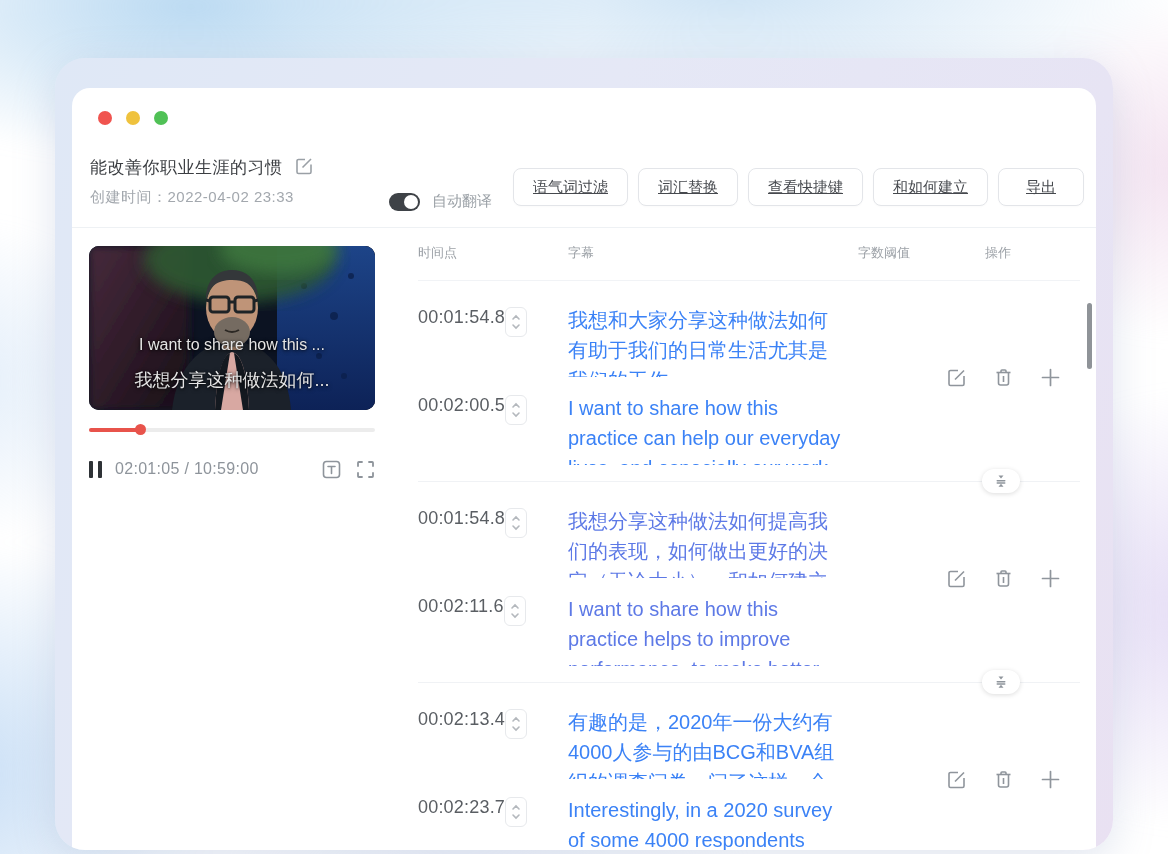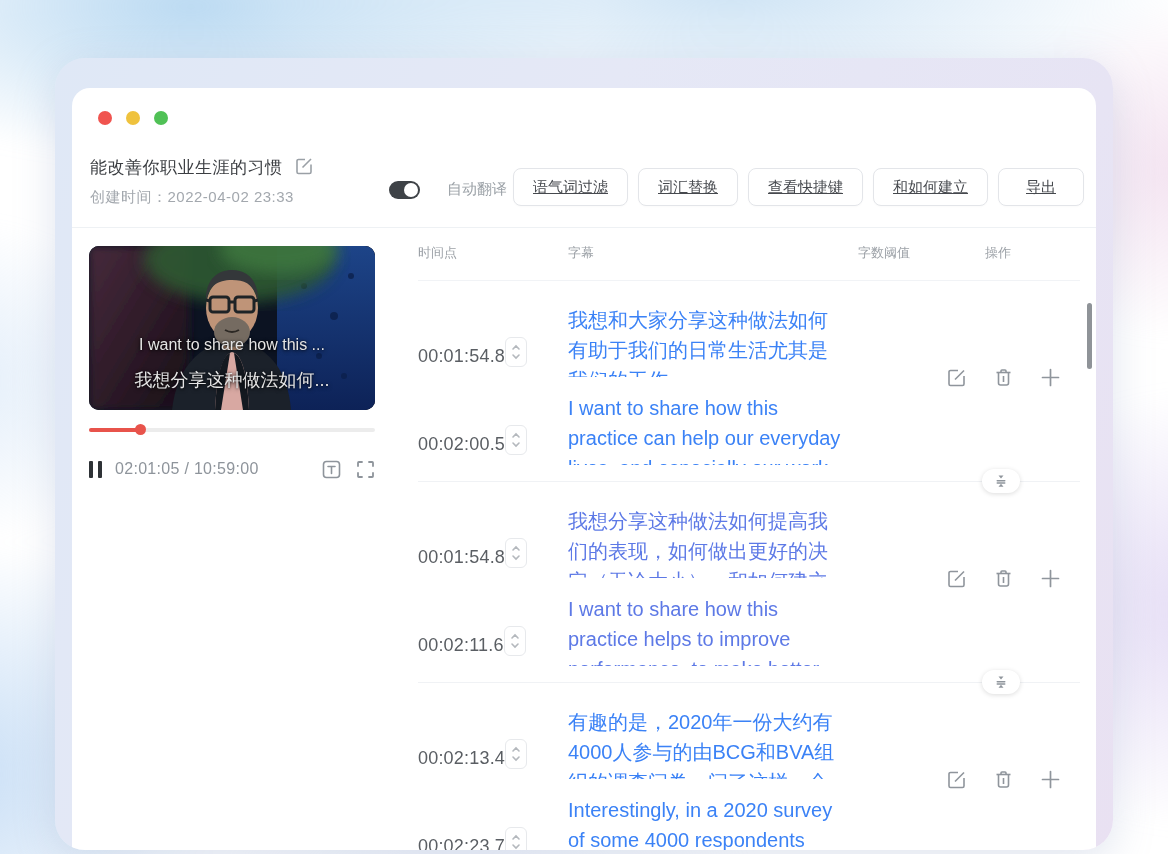--- a/index.html
+++ b/index.html
@@ -27,21 +27,21 @@
   
   .lights{position:absolute;left:26px;top:23px;display:flex;gap:14px;}
   .light{width:14px;height:14px;border-radius:50%;}
   .light.r{background:#f0544f}.light.y{background:#efc23d}.light.g{background:#50c156}
 
   
   .doc-title{position:absolute;left:18px;top:68px;font-size:17px;color:#3b3e42;letter-spacing:.5px;}
   .title-edit{position:absolute;left:222px;top:68px;width:20px;height:20px;color:#9aa0a6;cursor:pointer;}
   .created{position:absolute;left:18px;top:100px;font-size:15px;color:#a3a8ae;letter-spacing:.5px;}
 
-  .toggle-wrap{position:absolute;left:317px;top:92px;display:flex;align-items:center;gap:27px;}
+  .toggle-wrap{position:absolute;left:317px;top:104px;display:flex;align-items:center;gap:12px;}
   .toggle{width:31px;height:18px;border-radius:10px;background:#3e4247;position:relative;cursor:pointer;}
   .toggle .knob{position:absolute;right:2px;top:2px;width:14px;height:14px;border-radius:50%;background:#fff;}
   .toggle-label{font-size:15px;color:#9aa0a6;}
 
   .toolbar{position:absolute;left:441px;top:80px;display:flex;gap:10px;}
   .tbtn{height:38px;padding:0 19px;border:1px solid #e3e5e9;border-radius:8px;background:#fff;
     font-size:15px;color:#46494e;display:flex;align-items:center;cursor:pointer;
     box-shadow:0 1px 2px rgba(0,0,0,.02);white-space:nowrap;text-decoration:underline;}
   .tbtn:last-child{padding:0 27px;}
 
@@ -69,21 +69,21 @@
   .cicon{width:19px;height:19px;color:#8e949b;cursor:pointer;}
 
   
   .table{position:absolute;left:346px;top:156px;width:662px;}
   .thead{display:flex;height:37px;align-items:flex-start;border-bottom:1px solid #f1f3f6;
     font-size:13px;color:#9ca1a7;}
   .th-time{width:150px;}.th-sub{width:290px;}.th-thr{width:127px;}.th-ops{width:95px;}
   .grp{position:relative;}
   .trow{display:flex;height:88px;}
   .grp{padding-top:24px;}
-  .tc-time{width:150px;display:flex;align-items:flex-end;padding-top:0;height:60px;margin-top:2px;}
+  .tc-time{width:150px;display:flex;align-items:flex-start;padding-top:0;height:60px;margin-top:2px;}
   .time-val{font-size:18px;color:#5a5e63;letter-spacing:.2px;cursor:text;}
   .stepper{width:22px;height:30px;border:1px solid #e7e9ec;border-radius:6px;display:flex;
     flex-direction:column;align-items:center;justify-content:center;gap:2px;cursor:pointer;background:#fff;}
   .tc-text{width:300px;height:72px;overflow:hidden;font-size:20px;line-height:30px;color:#3b82f6;cursor:text;}
   .tc-text div{white-space:nowrap;}
   .grp.blue .tc-text{color:#5d79e6;}
   .actions{position:absolute;top:86px;right:19px;display:flex;gap:26px;align-items:center;}
   .aicon{width:21px;height:21px;color:#8f959c;cursor:pointer;}
   .gdiv{position:relative;height:1px;background:#f0f2f5;}
   .merge-pill{position:absolute;right:60px;top:-12px;width:38px;height:24px;border-radius:12px;

